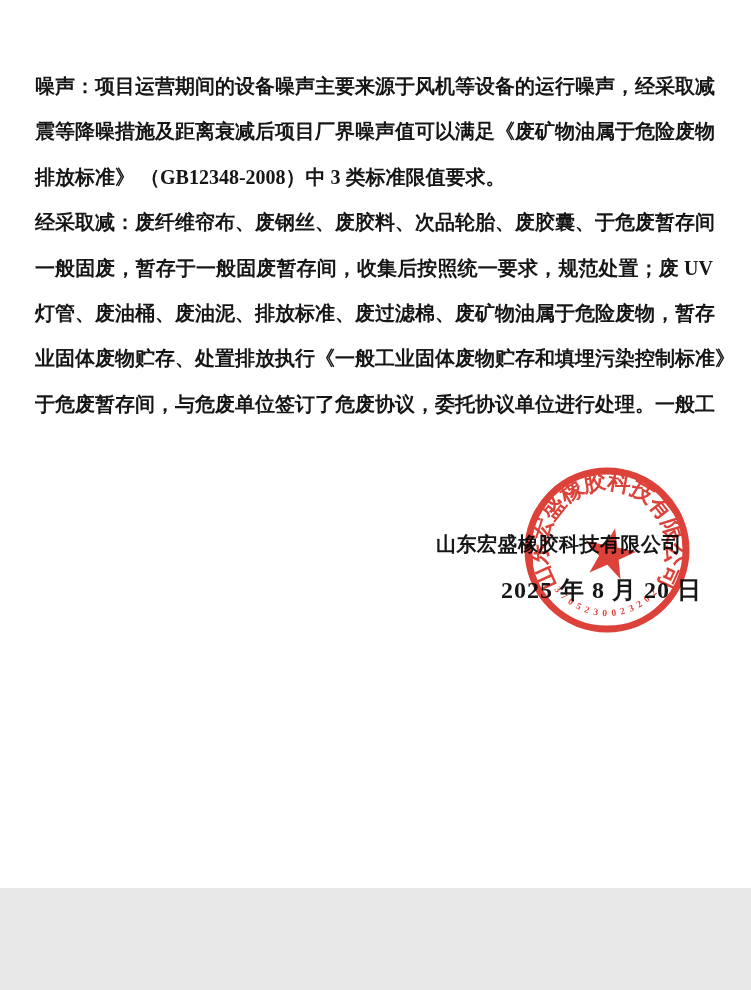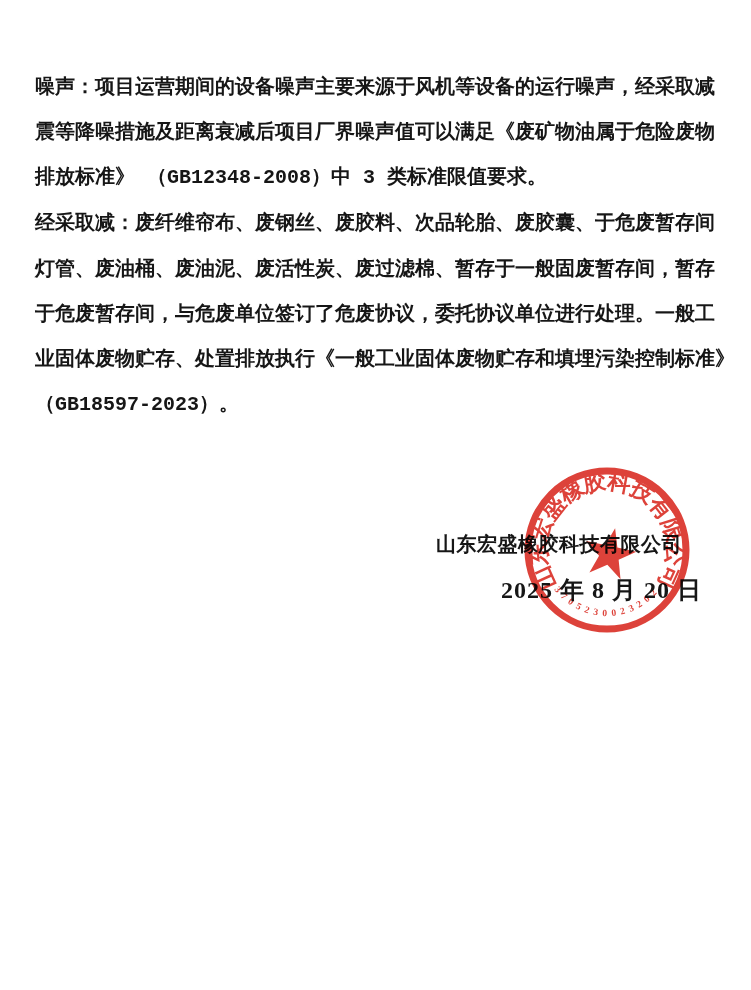--- a/index.html
+++ b/index.html
@@ -1,18 +1,18 @@
 <!DOCTYPE html>
 <html><head>
 <meta charset="utf-8">
 <style>
   html,body{margin:0;padding:0;background:#e8e8e8;}
   .page{
     position:relative;
-    width:751px;height:990px;
+    width:751px;height:888px;
     background:#ffffff;
     overflow:hidden;
     font-family:"Liberation Serif","DejaVu Serif",serif;
     color:#161616;
   }
   .body-text{
     position:absolute;
     top:64px;left:35px;width:678px;
     font-size:20px;
     font-weight:700;
@@ -21,21 +21,20 @@
     margin:0;padding:0;
     height:45.4px;line-height:45.4px;
     text-align:justify;
     text-align-last:justify;
     text-justify:inter-character;
     white-space:nowrap;
   }
   .line.no-justify{
     text-align:right;
     text-align-last:left;
-    font-family:Liberation Mono, monospace;
   }
   .line .lead{font-weight:700;}
   .sig-company{
     position:absolute;top:533px;right:69px;
     font-size:20px;line-height:22px;font-weight:700;
     letter-spacing:0.5px;
     white-space:nowrap;
   }
   .sig-date{
     position:absolute;top:579px;right:49px;
@@ -59,24 +58,24 @@
 </head>
 <body>
 
 <div class="page">
 
   <div class="body-text">
     <p class="line"><span class="lead">噪声：</span><span>项目运营期间的设备噪声主要来源于风机等设备的运行噪声，经采取减</span></p>
     <p class="line"><span>震等降噪措施及距离衰减后项目厂界噪声值可以满足《废矿物油属于危险废物</span></p>
     <p class="line no-justify"><span>排放标准》 （GB12348-2008）中 3 类标准限值要求。</span></p>
     <p class="line"><span class="lead">经采取减：</span><span>废纤维帘布、废钢丝、废胶料、次品轮胎、废胶囊、于危废暂存间</span></p>
-    <p class="line"><span>灯管、废油桶、废油泥、废活性炭、废过滤棉、暂存于一般固废暂存间，暂存</span></p>
+    <p class="line"><span>一般固废，暂存于一般固废暂存间，收集后按照统一要求，规范处置；废 UV</span></p>
+    <p class="line"><span>灯管、废油桶、废油泥、排放标准、废过滤棉、废矿物油属于危险废物，暂存</span></p>
+    <p class="line"><span>业固体废物贮存、处置排放执行《一般工业固体废物贮存和填埋污染控制标准》</span></p>
     <p class="line"><span>于危废暂存间，与危废单位签订了危废协议，委托协议单位进行处理。一般工</span></p>
-    <p class="line"><span>业固体废物贮存、处置排放执行《一般工业固体废物贮存和填埋污染控制标准》</span></p>
-    <p class="line no-justify"><span>（GB18597-2023）。</span></p>
   </div>
 
   <div class="sig-company">山东宏盛橡胶科技有限公司</div>
   <div class="sig-date">2025 年 8 月 20 日</div>
 
   <svg class="seal" viewBox="0 0 170 170" xmlns="http://www.w3.org/2000/svg">
     <defs>
       <path id="sealTopArc" d="M 35 119 A 61 61 0 1 1 135 119" fill="none"></path>
       <path id="sealBottomArc" d="M 30.9 121.9 A 66 66 0 0 0 139.1 121.9" fill="none"></path>
     </defs>

